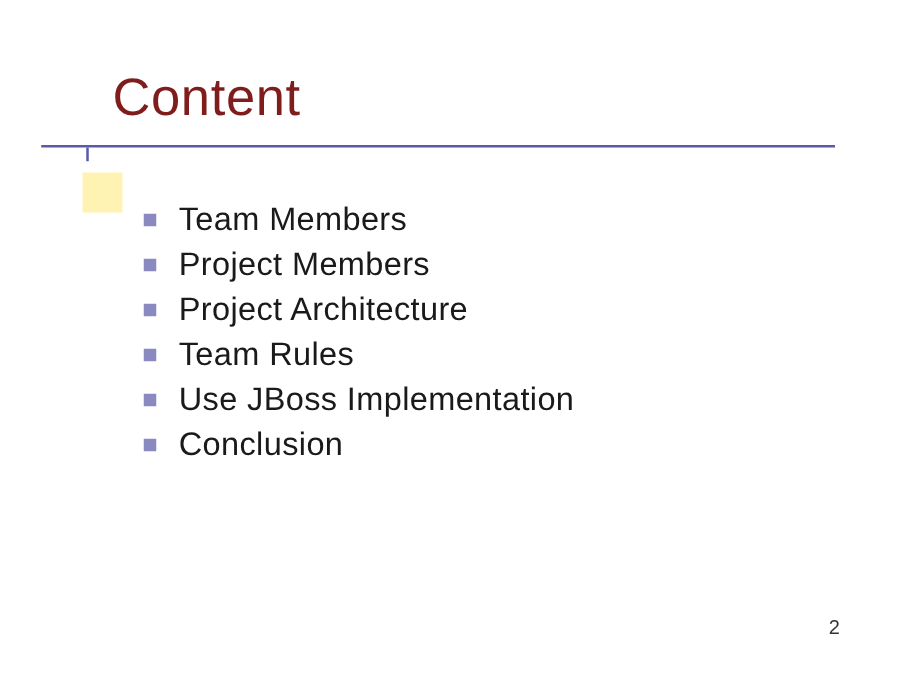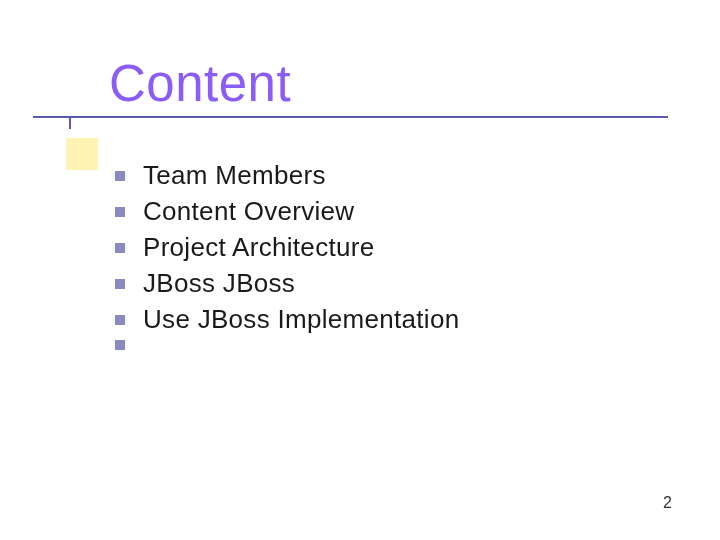--- a/index.html
+++ b/index.html
@@ -27,24 +27,24 @@
       position: absolute;
       top: 86px;
       left: 33px;
       width: 32px;
       height: 32px;
       background: #fff3b3;
     }
     .title-text {
       position: absolute;
       top: 54px;
-      left: 109px;
-      font-size: 51px;
+      left: 90px;
+      font-size: 42px;
       font-weight: 400;
-      color: #8b5cf6;
+      color: #7f1d1d;
       letter-spacing: 0.5px;
       z-index: 2;
     }
     .title-tick {
       position: absolute;
       top: 118px;
       left: 69px;
       width: 2px;
       height: 11px;
       background: #5a5aa8;
@@ -92,32 +92,33 @@
 <div class="title-tick"></div>
 <div class="title-text">Content</div>
 
 <ul class="content-list">
   <li>
     <span class="bullet"></span>
     <span class="item-text">Team Members</span>
   </li>
   <li>
     <span class="bullet"></span>
-    <span class="item-text">Content Overview</span>
+    <span class="item-text">Project Members</span>
   </li>
   <li>
     <span class="bullet"></span>
     <span class="item-text">Project Architecture</span>
   </li>
   <li>
     <span class="bullet"></span>
-    <span class="item-text">JBoss JBoss</span>
+    <span class="item-text">Team Rules</span>
   </li>
   <li>
     <span class="bullet"></span>
     <span class="item-text">Use JBoss Implementation</span>
   </li>
   <li>
     <span class="bullet"></span>
+    <span class="item-text">Conclusion</span>
   </li>
 </ul>
 
 <div class="page-number">2</div>
 
 </body></html>

